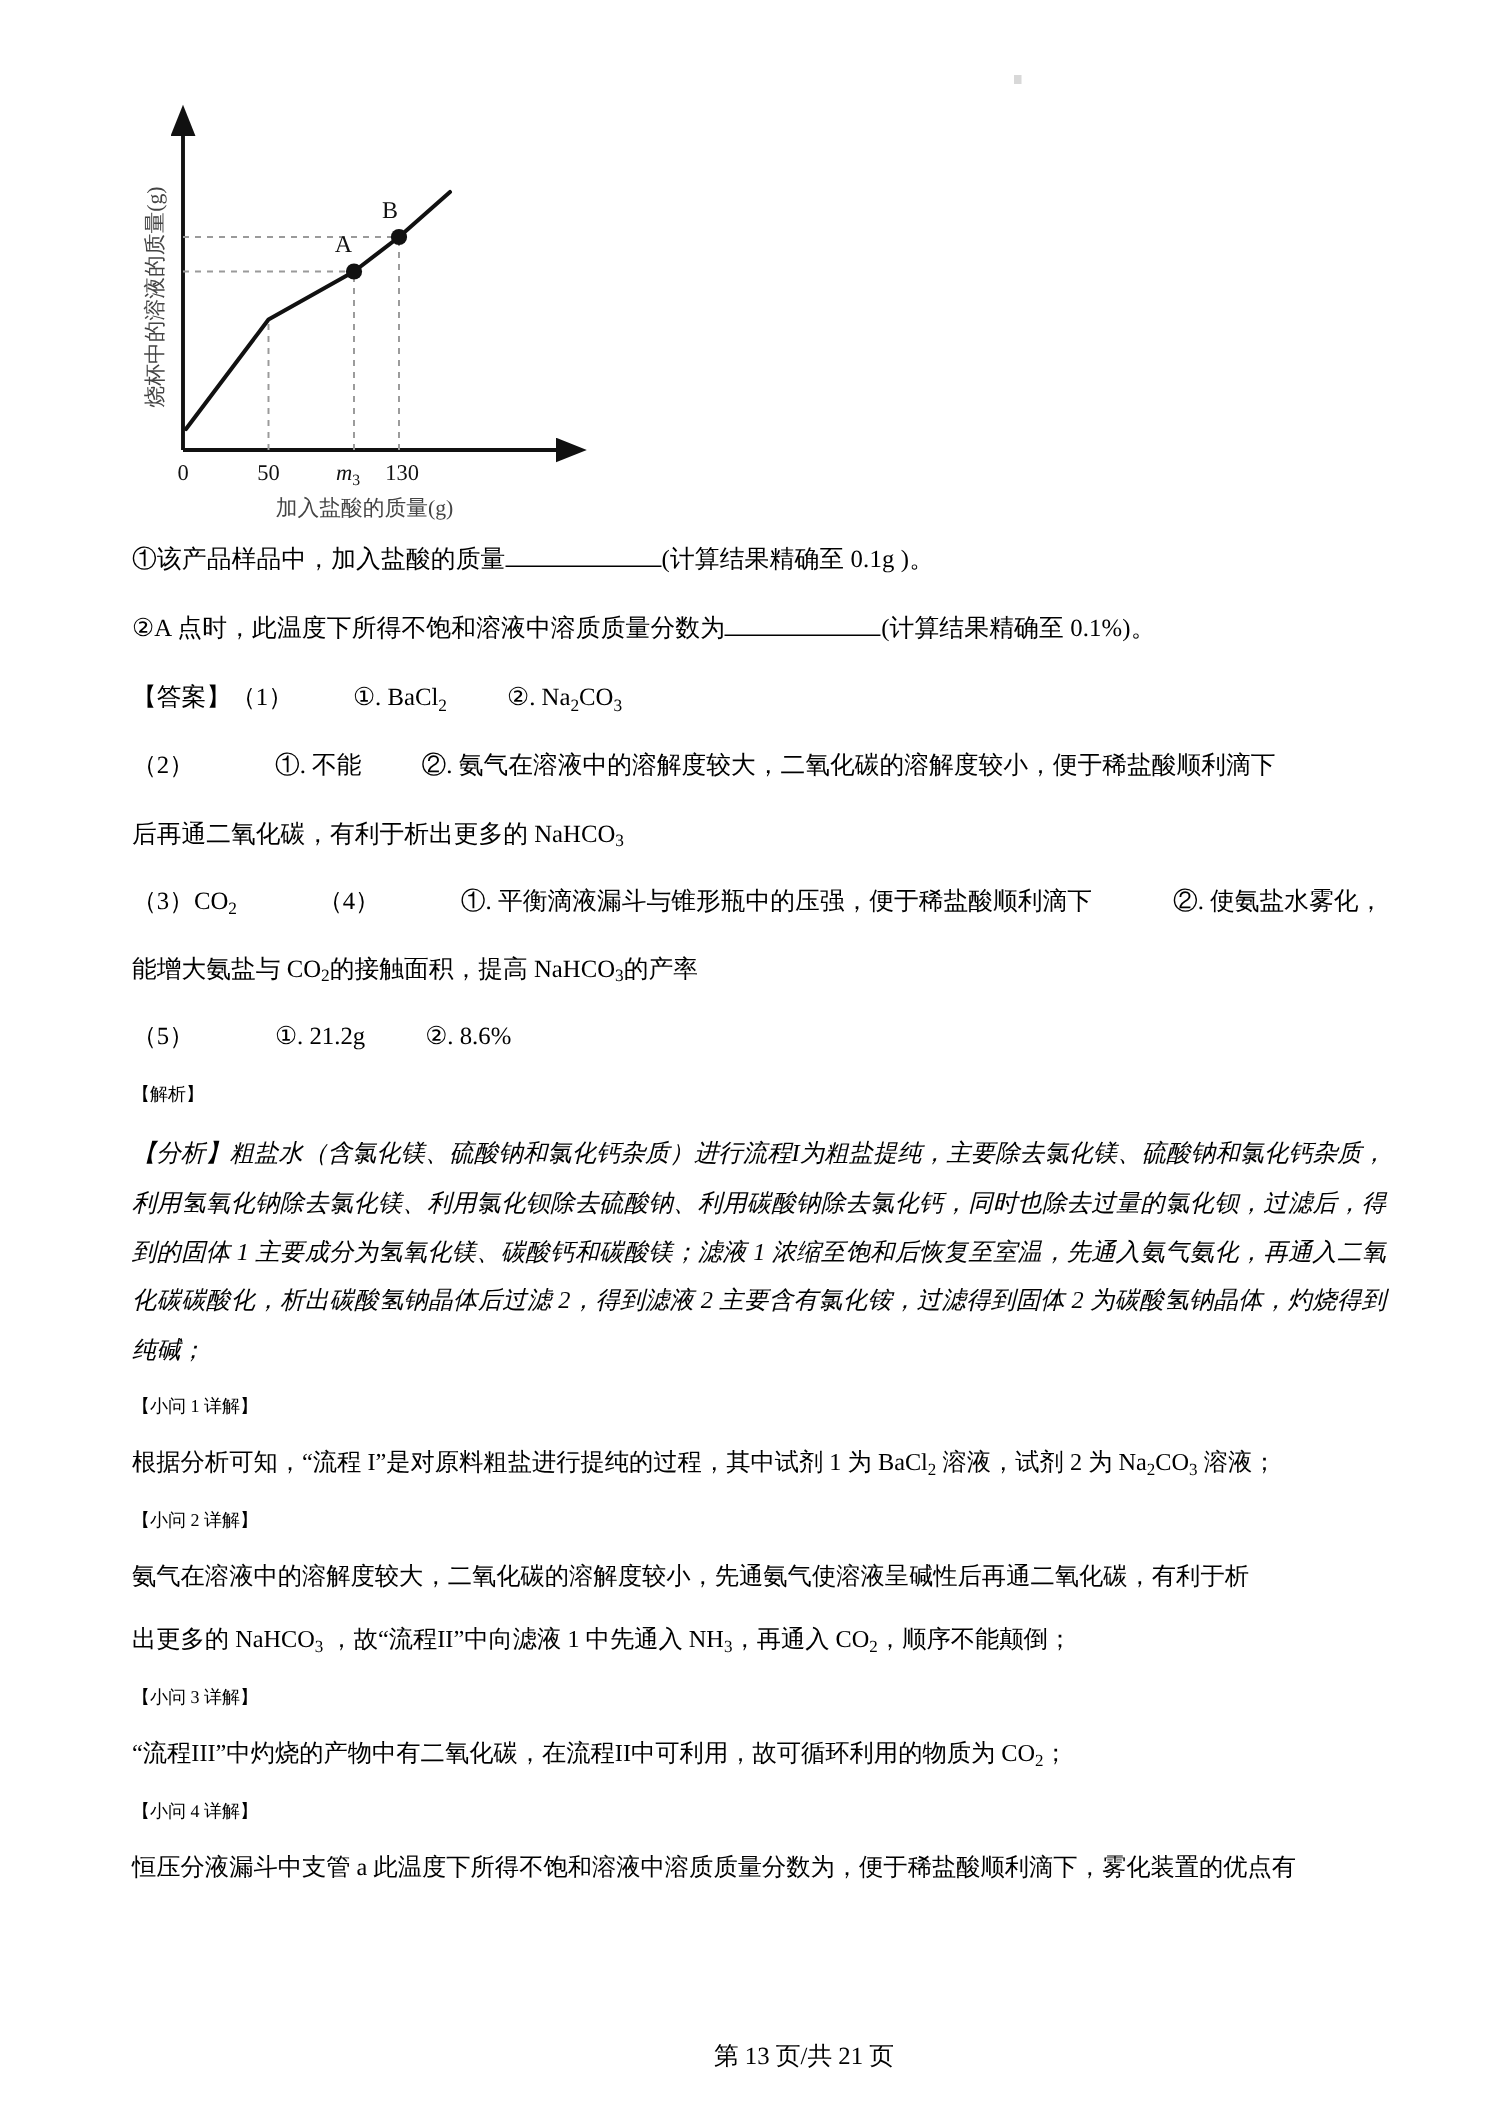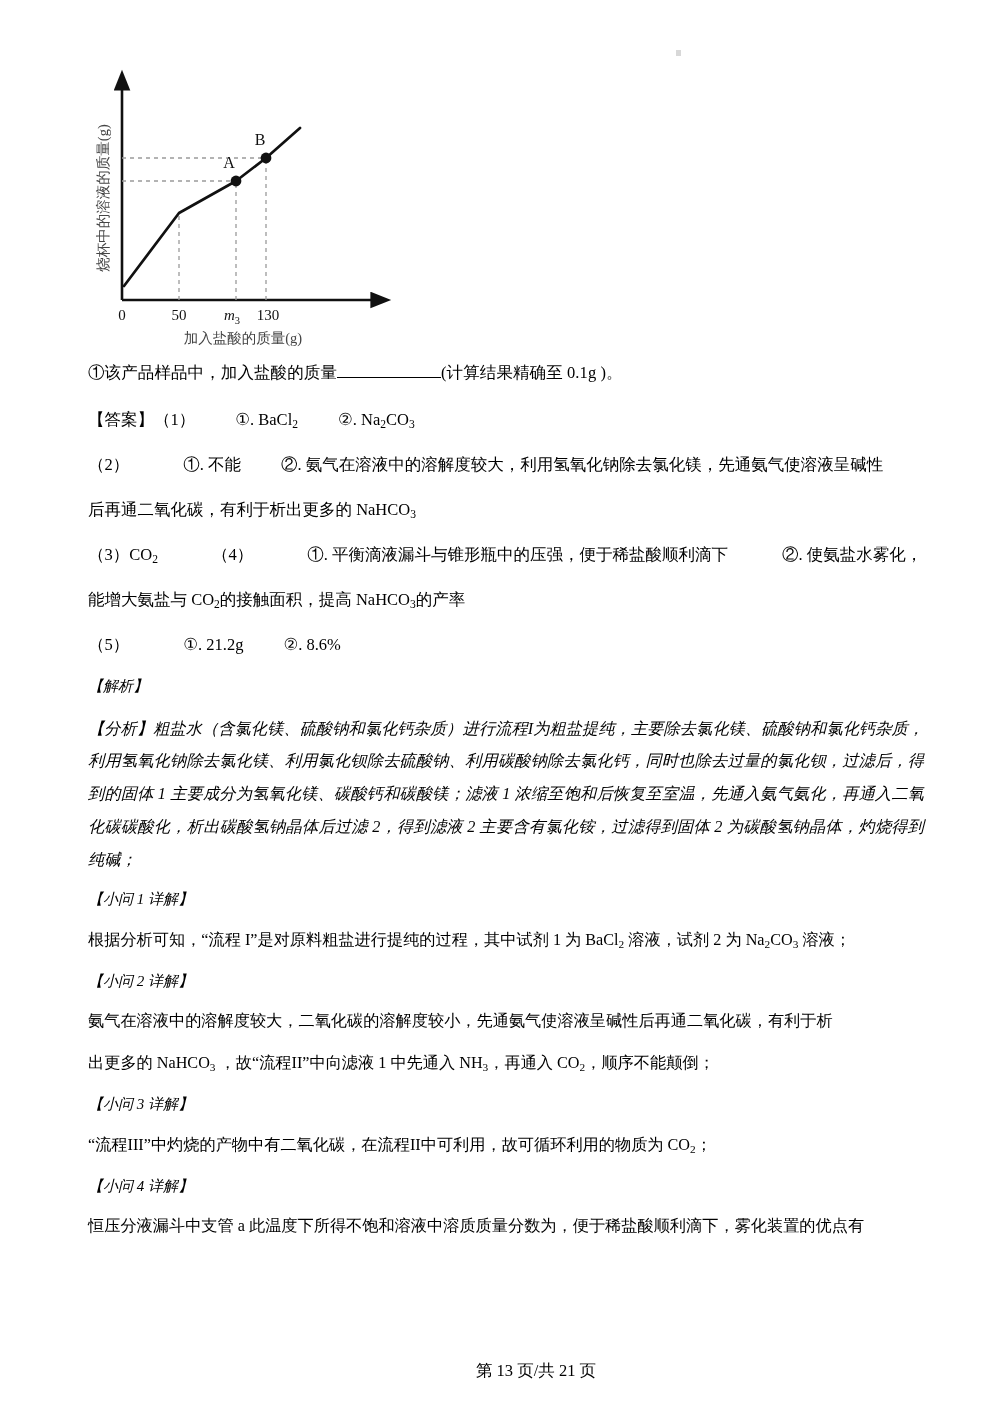--- a/index.html
+++ b/index.html
@@ -57,24 +57,23 @@
   }
   .gap-md { display: inline-block; width: 40px; }
   .gap-lg { display: inline-block; width: 54px; }
   .body-line {
     font-size: 16.2px;
     line-height: 1.78;
     margin: 0 0 13px 0;
     text-align: justify;
   }
   .head-line {
-    font-size: 15px;
+    font-size: 12px;
     line-height: 1.78;
     margin: 0 0 13px 0;
-    font-style: italic;
   }
   .para {
     font-size: 16.2px;
     line-height: 2.02;
     margin: 0 0 10px 0;
     text-align: justify;
     text-justify: inter-ideograph;
     font-style: italic;
   }
   sub {
@@ -149,27 +148,30 @@
         <text x="155" y="295" font-family="Liberation Serif, serif" font-size="14.5" fill="#444" text-anchor="middle">加入盐酸的质量(g)</text>
 
         <text transform="translate(20,150) rotate(-90)" font-family="Liberation Serif, serif" font-size="14.5" fill="#444" text-anchor="middle">烧杯中的溶液的质量(g)</text>
       </svg>
     </div>
 
     <p class="q-line">
       <span>①该产品样品中，加入盐酸的质量</span><span class="blank-fill"></span><span>(计算结果精确至 0.1g )。</span>
     </p>
 
+    <p class="q-line">
+      <span>②A 点时，此温度下所得不饱和溶液中溶质质量分数为</span><span class="blank-fill"></span><span>(计算结果精确至 0.1%)。</span>
+    </p>
 
     <p class="ans-line">
       <span>【答案】</span><span>（1）</span><span class="gap-md"></span><span>①. BaCl<sub>2</sub></span><span class="gap-md"></span><span>②. Na<sub>2</sub>CO<sub>3</sub></span>
     </p>
 
     <p class="ans-line">
-      <span>（2）</span><span class="gap-lg"></span><span>①. 不能</span><span class="gap-md"></span><span>②. 氨气在溶液中的溶解度较大，利用氢氧化钠除去氯化镁，先通氨气使溶液呈碱性</span>
+      <span>（2）</span><span class="gap-lg"></span><span>①. 不能</span><span class="gap-md"></span><span>②. 氨气在溶液中的溶解度较大，二氧化碳的溶解度较小，便于稀盐酸顺利滴下</span>
     </p>
 
     <p class="ans-line">
       <span>后再通二氧化碳，有利于析出更多的 NaHCO<sub>3</sub></span>
     </p>
 
     <p class="ans-line">
       <span>（3）CO<sub>2</sub></span><span class="gap-lg"></span><span>（4）</span><span class="gap-lg"></span><span>①. 平衡滴液漏斗与锥形瓶中的压强，便于稀盐酸顺利滴下</span><span class="gap-lg"></span><span>②. 使氨盐水雾化，</span>
     </p>
 

